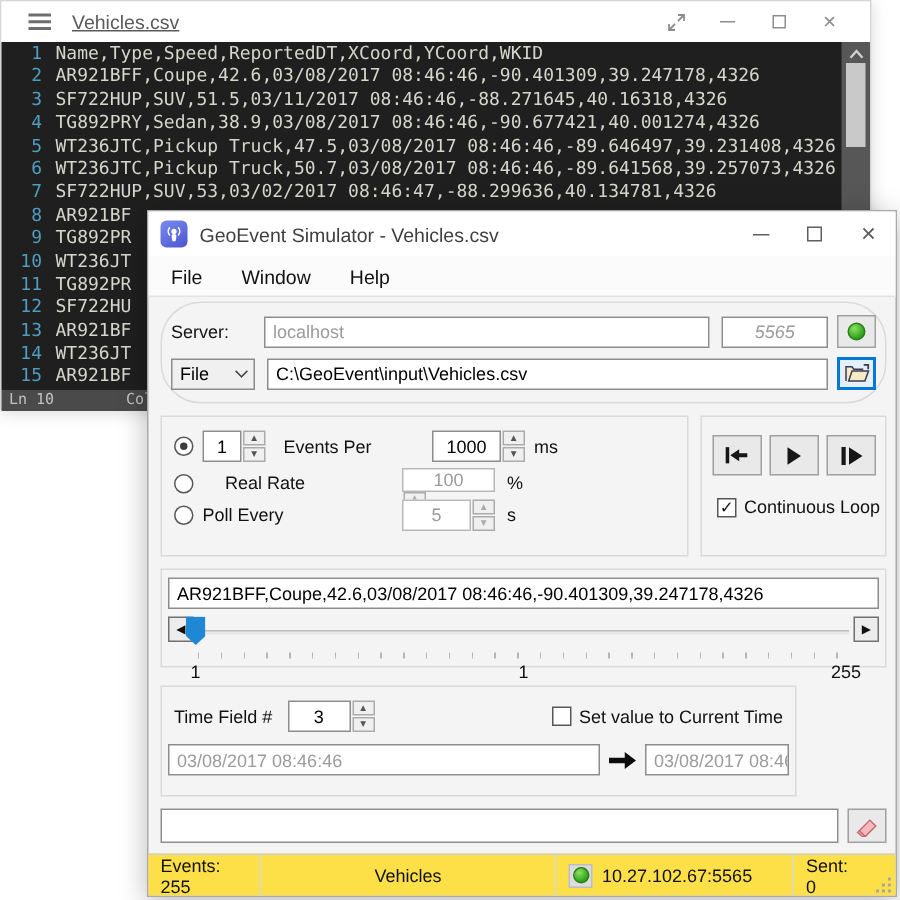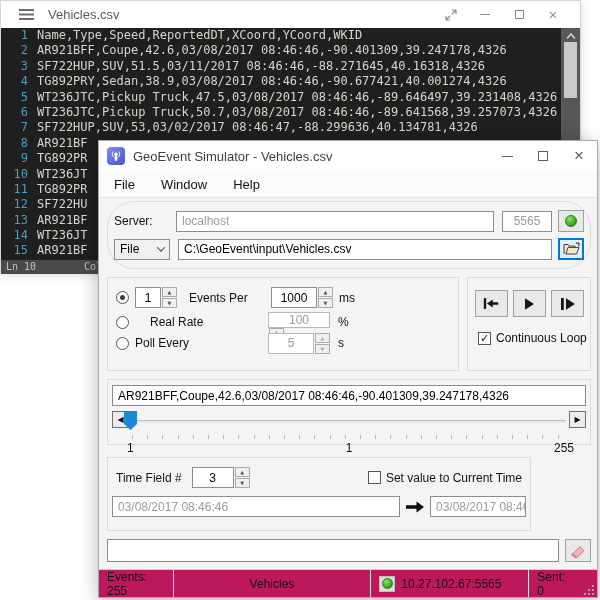--- a/index.html
+++ b/index.html
@@ -7,21 +7,21 @@
     font-family:"Liberation Sans", sans-serif; }
 
   
   .editor { position:absolute; left:0; top:0; width:581px; height:273px;
     background:#fff; border:1px solid #d6d6d6; box-shadow:0 2px 10px rgba(0,0,0,.15); }
   .ed-titlebar { height:27px; background:#fff; display:flex; align-items:center;
     padding:0 10px; color:#5a5a5a; font-size:13px; }
   .ed-burger { width:15px; height:11px; margin:0 14px 0 8px; position:relative; }
   .ed-burger::before { content:""; position:absolute; left:0; right:0; top:0; height:1.5px;
     background:#6e6e6e; box-shadow:0 4.5px 0 #6e6e6e, 0 9px 0 #6e6e6e; }
-  .ed-title { flex:0 0 auto; }
+  .ed-title { flex:0 0 auto;text-decoration:underline; }
   .ed-sp { flex:1; }
   .ed-ctl { width:34px; height:100%; display:flex; align-items:center; justify-content:center; color:#8d8d8d; }
   .ed-ctl .box { width:9px; height:9px; border:1px solid #8d8d8d; }
   .ed-ctl .bar { width:10px; height:1px; background:#8d8d8d; }
   .ed-ctl.close { font-size:15px; }
   .ed-body { position:relative; height:232px; background:#1f1f1f; overflow:hidden; }
   .ed-line { display:flex; height:15.4px; line-height:15.4px;
     font-family:"DejaVu Sans Mono", monospace; font-size:12px; white-space:pre; }
   .ed-num { width:36px; text-align:right; padding-right:9px; color:#4f9dbf; flex:0 0 auto; }
   .ed-text { color:#d6d6cc; }
@@ -86,21 +86,21 @@
   .sl-thumb { position:absolute; left:16px; top:2px; width:13px; height:19px;
     background:#1e88d4; clip-path:polygon(0 0,100% 0,100% 68%,50% 100%,0 68%); }
   .sl-ticks { position:absolute; left:24px; right:24px; top:26px; height:4px;
     background:repeating-linear-gradient(to right,#b5b5b5 0 1px,transparent 1px 15.2px); }
   .sl-labels { position:absolute; left:0; right:0; top:32px; height:14px; font-size:12px; color:#111; }
   .sl-labels .l1 { position:absolute; left:19px; }
   .sl-labels .l2 { position:absolute; left:50%; transform:translateX(-50%); }
   .sl-labels .l3 { position:absolute; right:16px; }
 
   
-  .statusbar { position:absolute; left:0; right:0; bottom:0; height:28px; background:#be185d;
+  .statusbar { position:absolute; left:0; right:0; bottom:0; height:28px; background:#fde047;
     border-top:1px solid #cfcfcf; display:flex; align-items:center; font-size:12px; color:#111; }
   .sb-cell { height:100%; display:flex; align-items:center; padding:0 8px; }
   .sb-div { width:1px; height:100%; background:#d8d8d8; }
   .sphere { width:12px; height:12px; border-radius:50%;
     background:radial-gradient(circle at 35% 30%, #8be35f, #2ea11c 70%); border:1px solid #2a7d17; }
   .sphere-sq { width:16px; height:16px; background:#dcdcdc; border:1px solid #bdbdbd;
     display:flex; align-items:center; justify-content:center; margin-right:6px; }
 </style>
 </head>
 <body>
@@ -174,21 +174,21 @@
   <div class="menubar">
     <span class="menu-item">File</span>
     <span class="menu-item">Window</span>
     <span class="menu-item">Help</span>
   </div>
 
   <div class="group" style="left:8px; top:60px; width:484px; height:68px;border-radius:27px;">
     <div class="row" style="margin:8px 6px 0;">
       <span class="lbl" style="width:62px;">Server:</span>
       <span class="field dis" style="flex:1;">localhost</span>
-      <span class="field dis" style="width:50px; margin-left:8px; justify-content:center;">5565</span>
+      <span class="field dis" style="width:71px; margin-left:8px; justify-content:center;font-style:italic;">5565</span>
       <span class="btn" style="width:26px; height:22px; margin-left:6px;">
         <span class="sphere"></span>
       </span>
     </div>
     <div class="row" style="margin:6px 6px 0;">
       <span class="field" style="width:56px; background:#f0f0f0; justify-content:space-between;">
         <span>File</span>
         <span style="width:6px;height:6px;border-right:1.5px solid #444;border-bottom:1.5px solid #444;transform:rotate(45deg) translate(-1px,-1px);"></span>
       </span>
       <span class="field" style="flex:1; margin-left:8px;">C:\GeoEvent\input\Vehicles.csv</span>
@@ -206,21 +206,21 @@
     <div class="row" style="margin:9px 8px 0;">
       <span class="radio sel"></span>
       <span class="spin" style="width:42px; margin-left:6px;">
         <span class="spin-val">1</span>
         <span class="spin-btns">
             <span>▲</span>
             <span>▼</span>
           </span>
       </span>
       <span class="lbl" style="margin-left:12px; width:70px;">Events Per</span>
-      <span class="spin" style="width:62px; margin-left:12px;">
+      <span class="spin" style="width:62px; margin-left:29px;">
         <span class="spin-val">1000</span>
         <span class="spin-btns">
             <span>▲</span>
             <span>▼</span>
           </span>
       </span>
       <span class="lbl" style="margin-left:6px;">ms</span>
     </div>
     <div class="row" style="margin:7px 8px 0;gap:15px;">
       <span class="radio"></span>

